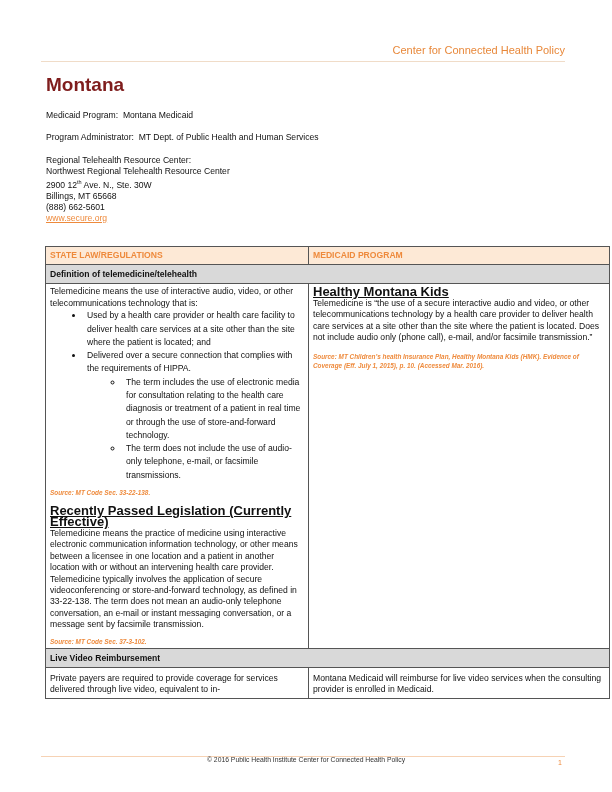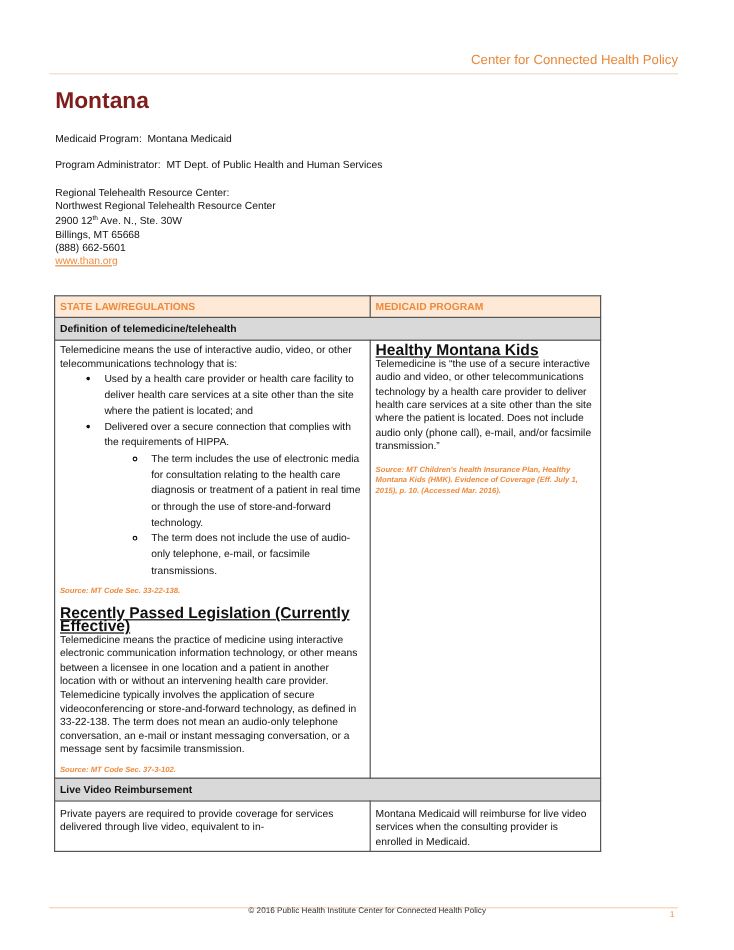--- a/index.html
+++ b/index.html
@@ -17,21 +17,21 @@
     }
     .title {
       position: absolute; left: 46px; top: 74px;
       font-size: 19px; font-weight: bold; color: #7f1d1d;
     }
     .meta { position: absolute; left: 46px; font-size: 8.6px; line-height: 11px; }
     .meta b { font-weight: normal; }
     .link { color: #ee8a3c; text-decoration: underline; }
 
     table.main {
-      position: absolute; left: 45px; top: 246px; width: 456px;
+      position: absolute; left: 45px; top: 246px; width: 565px;
       border-collapse: collapse; font-size: 8.6px; line-height: 11.4px;
     }
     table.main td {
       border: 1px solid #555; vertical-align: top; padding: 2px 4px;
     }
     table.main td.hdr {
       background: #fde9d6; color: #ee8a3c; font-weight: bold;
       height: 13px; padding: 3px 4px 1px 4px;
     }
     table.main td.section {
@@ -78,21 +78,21 @@
   <b>Program Administrator:</b>&nbsp;
   <span>MT Dept. of Public Health and Human Services</span>
 </div>
 
 <div class="meta" style="top:155px;">
   <b>Regional Telehealth Resource Center:</b><br>
   <span>Northwest Regional Telehealth Resource Center</span><br>
   <span><span>2900 12</span><sup style="font-size:5.5px;">th</sup><span> Ave. N., Ste. 30W</span></span><br>
   <span>Billings, MT 65668</span><br>
   <span>(888) 662-5601</span><br>
-  <span class="link">www.than.org</span>
+  <span class="link">www.secure.org</span>
 </div>
 
 <table class="main">
   <tbody>
       <tr>
     <td class="hdr col-left">STATE LAW/REGULATIONS</td>
     <td class="hdr">MEDICAID PROGRAM</td>
   </tr>
   <tr>
     <td class="section" colspan="2">Definition of telemedicine/telehealth</td>

